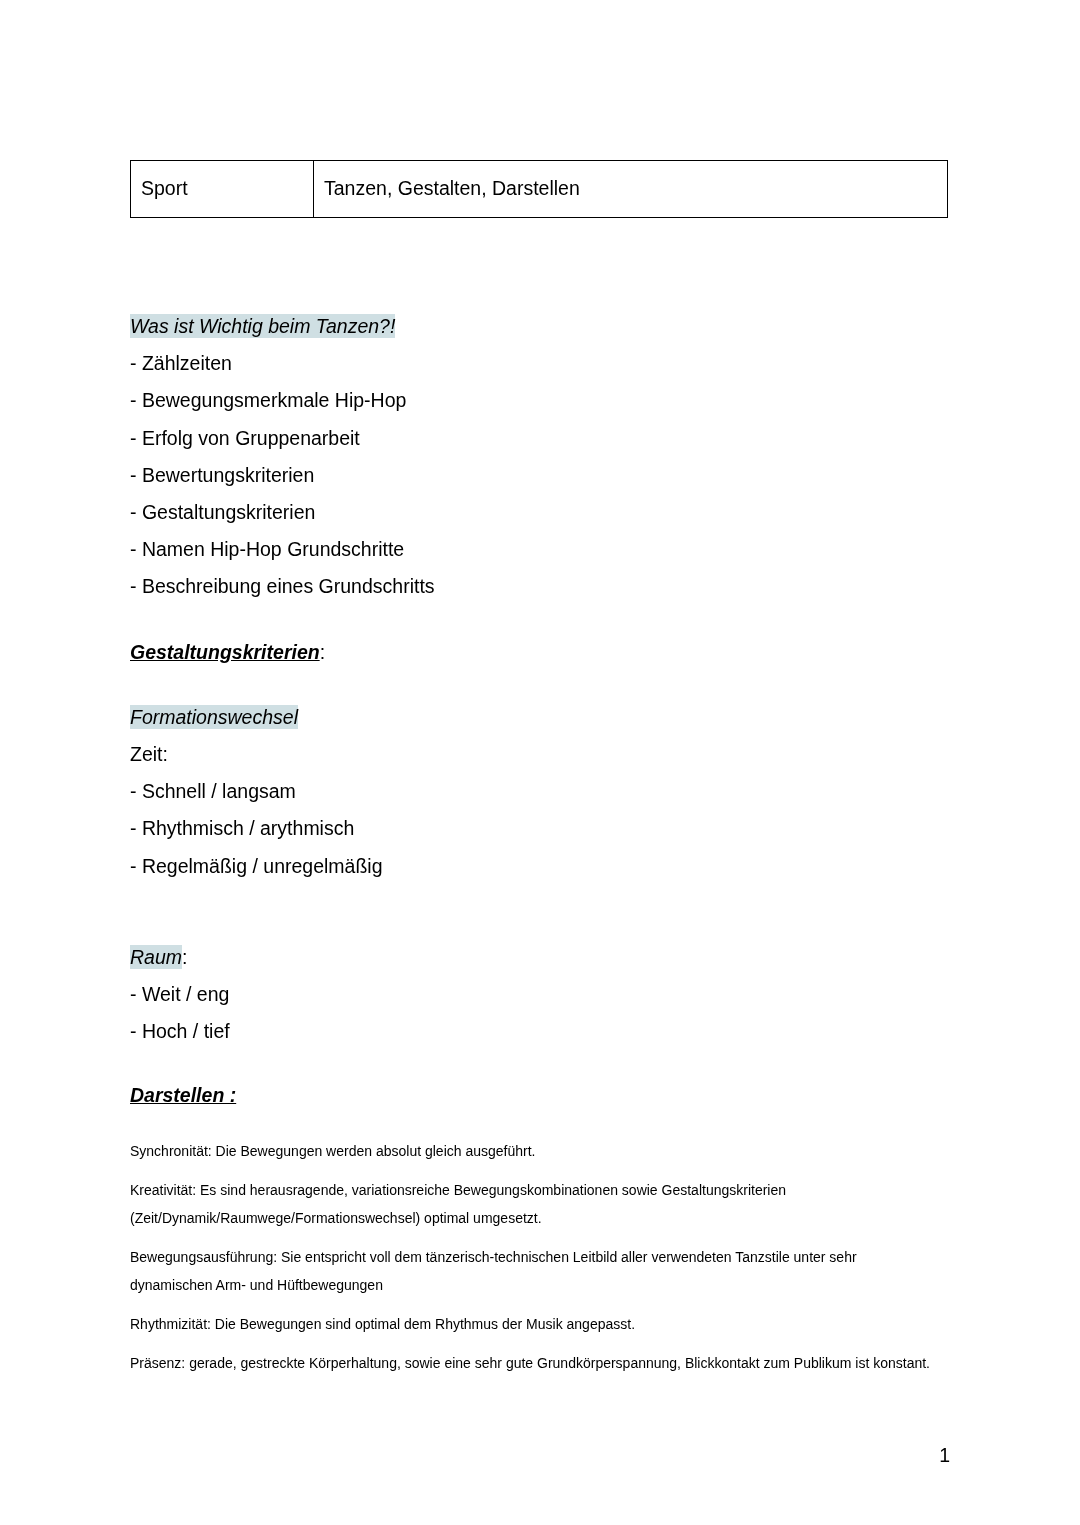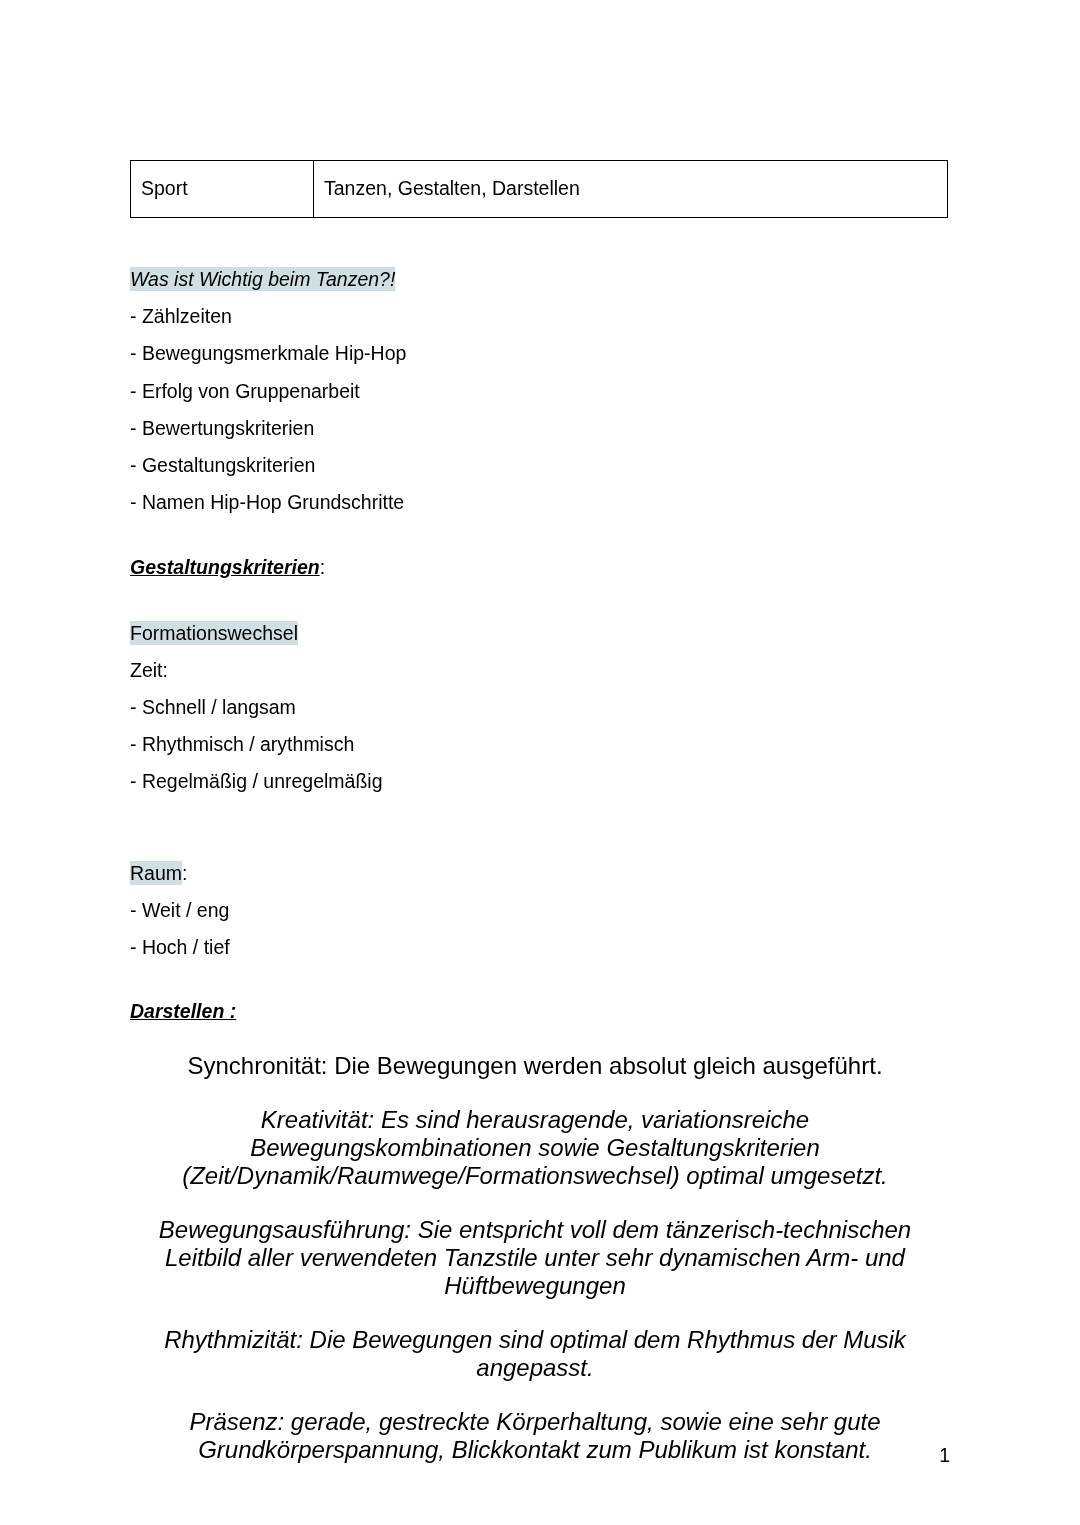--- a/index.html
+++ b/index.html
@@ -23,64 +23,64 @@
     height: 1525px;
     box-sizing: border-box;
     padding: 160px 130px 0 130px;
   }
 
   
   .header-table {
     border-collapse: collapse;
     width: 818px;
     table-layout: fixed;
-    margin-bottom: 48px;
+    margin-bottom: 95px;
   }
   .header-table td {
     border: 1px solid #000000;
     height: 42px;
     padding: 6px 10px 8px 10px;
     font-size: 19.5px;
     vertical-align: middle;
     line-height: 1.25;
   }
   .header-table td.subject-cell { width: 162px; }
 
   .line {
     font-size: 19.5px;
     line-height: 27.2px;
     white-space: pre-wrap;
     margin-top: 10px;
   }
   .hl-inline {
     background: #cfdfe3;
     padding: 1px 0 1px 0;
+    font-style: italic;
   }
 
   .section-italic-bold-underline {
     font-weight: bold;
     font-style: italic;
     text-decoration: underline;
   }
 
   .block {
     margin: 0;
   }
   .gap-md { height: 27px; }
   .gap-lg { height: 28px; }
 
   .para {
-    font-size: 24px;
+    font-size: 14px;
     line-height: 28px;
     max-width: 810px;
     margin: 0;
-    text-align: center;
   }
 
-  .para + .para { margin-top: 26px; font-style: italic; }
+  .para + .para { margin-top: 11px; }
 
   .pagenum {
     position: absolute;
     right: 130px;
     bottom: 58px;
     font-size: 19.5px;
   }
 
   .hdr-italic {
     font-style: italic;
@@ -102,20 +102,21 @@
     </table>
 
   <div class="block">
     <div class="line"><span class="hl-inline hdr-italic">Was ist Wichtig beim Tanzen?!</span></div>
     <div class="line">- Zählzeiten</div>
     <div class="line">- Bewegungsmerkmale Hip-Hop</div>
     <div class="line">- Erfolg von Gruppenarbeit</div>
     <div class="line">- Bewertungskriterien</div>
     <div class="line">- Gestaltungskriterien</div>
     <div class="line">- Namen Hip-Hop Grundschritte</div>
+    <div class="line">- Beschreibung eines Grundschritts</div>
   </div>
 
   <div class="gap-lg"></div>
 
   <div class="line"><span class="section-italic-bold-underline">Gestaltungskriterien</span><span>:</span></div>
 
   <div class="gap-lg"></div>
 
   <div class="block">
     <div class="line"><span class="hl-inline">Formationswechsel</span></div>

